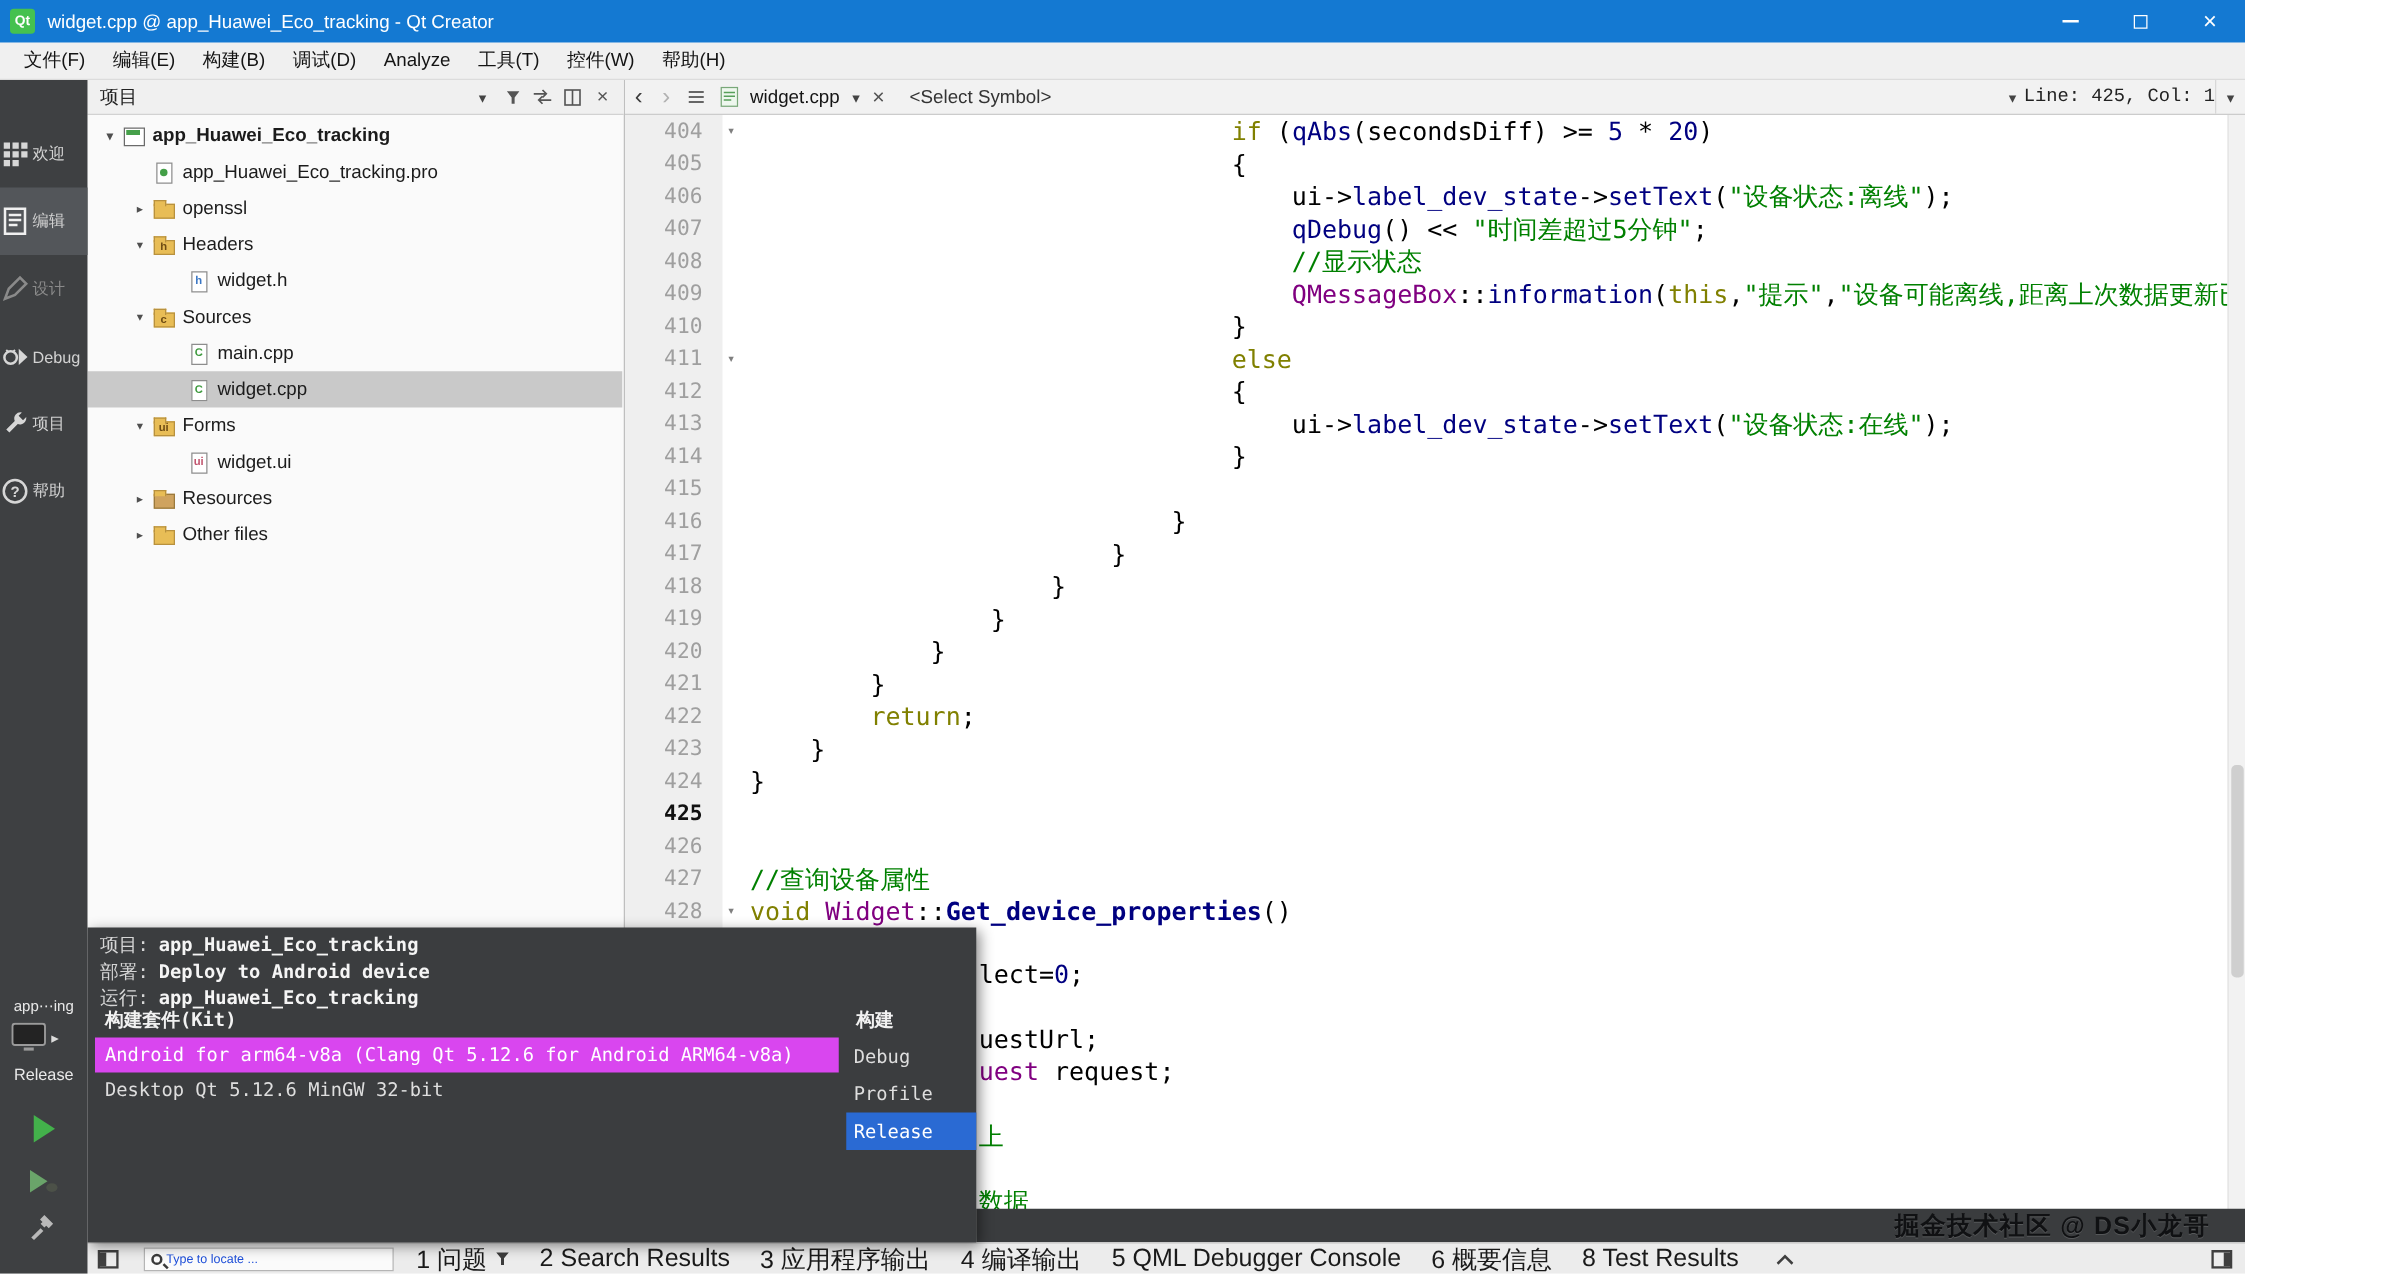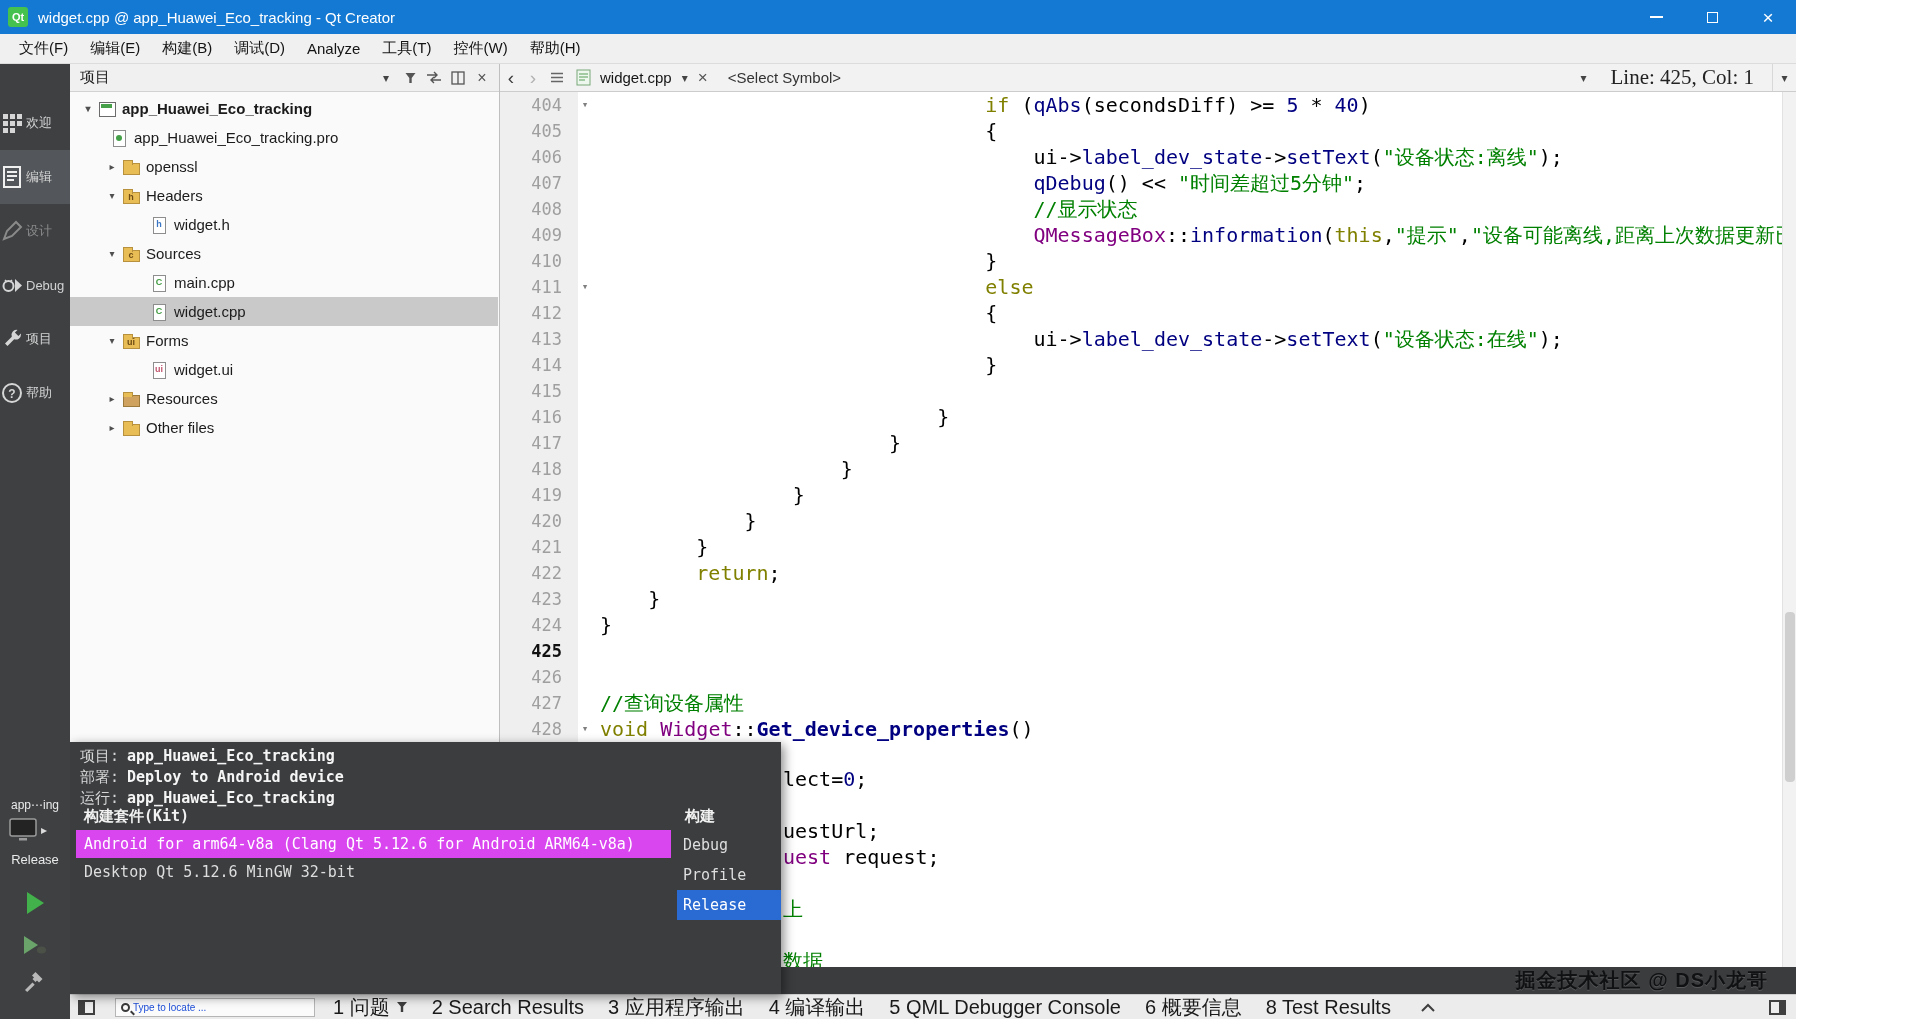--- a/index.html
+++ b/index.html
@@ -63,21 +63,21 @@
 .editor-nav{position:absolute;left:500px;top:64px;right:0;height:28px;background:#f2f2f2;border-bottom:1px solid #cccccc;display:flex;align-items:center;z-index:20}
 .nav-arrow{width:22px;text-align:center;font-size:19px;line-height:26px;color:#3c3c3c}
 .nav-arrow.dim{color:#b2b2b2}
 .nav-icon{width:22px;height:22px;display:flex;align-items:center;justify-content:center;margin:0 2px}
 .file-name{font-size:15px;color:#141414;margin-left:4px}
 .nav-caret{color:#444;font-size:12px;margin:0 8px 0 10px}
 .nav-close{color:#555;font-size:17px;margin:0 10px 0 2px}
 .symbol-combo{flex:1;display:flex;align-items:center;height:100%}
 .symbol-text{font-size:15px;color:#333;margin-left:10px}
 .symbol-caret{margin-left:auto;color:#444;font-size:12px;padding-right:6px}
-.cursor-label{font-family:Liberation Serif, serif;font-size:21px;color:#222;margin:0 18px;white-space:nowrap}
+.cursor-label{font-family:Liberation Mono, monospace;font-size:15px;color:#222;margin:0 0;white-space:nowrap}
 .split-btn{width:24px;height:100%;display:flex;align-items:center;justify-content:center;color:#444;font-size:12px;border-left:1px solid #d8d8d8}
 
 
 .editor-body{position:absolute;left:500px;top:92px;right:0;bottom:25px;background:#fff;overflow:hidden;z-index:5}
 .gutter-bg{position:absolute;left:0;top:0;width:78px;height:100%;background:#efefef}
 #code-lines{position:absolute;left:0;top:0;right:14px}
 .cline{height:26px;display:flex;font-family:"DejaVu Sans Mono",monospace;font-size:20px;line-height:26px}
 .lnum{width:70px;text-align:right;padding-right:8px;color:#9f9f9f;font-size:17px;flex:none}
 .lnum.cur{color:#111;font-weight:bold}
 .lfold{width:30px;text-align:center;color:#7f7f7f;font-size:11px;flex:none}
@@ -267,21 +267,21 @@
           </svg>
         </span>
       <span class="ph-icon" style="font-size:16px;margin-right:6px">×</span>
     </div>
     <div class="tree" id="tree">
         <div class="trow bold" style="padding-left: 10px;">
           <span class="texp">▾</span>
           <span class="ticon ti-app ti-app"></span>
           <span class="tlabel">app_Huawei_Eco_tracking</span>
         </div>
-        <div class="trow" style="padding-left: 22px;">
+        <div class="trow" style="padding-left: 34px;">
           <span class="texp"></span>
           <span class="ticon ti-doc ti-pro"></span>
           <span class="tlabel">app_Huawei_Eco_tracking.pro</span>
         </div>
         <div class="trow" style="padding-left: 34px;">
           <span class="texp">▸</span>
           <span class="ticon ti-folder ti-folder"></span>
           <span class="tlabel">openssl</span>
         </div>
         <div class="trow" style="padding-left: 34px;">
@@ -370,21 +370,21 @@
     <span class="cursor-label">Line: 425, Col: 1</span>
     <span class="split-btn">▾</span>
   </div>
 
   <div class="editor-body">
     <div class="gutter-bg"></div>
     <div id="code-lines">
         <div class="cline">
           <span class="lnum">404</span>
           <span class="lfold">▾</span>
-          <span class="lcode"><span class="tk-pl">                                </span><span class="tk-kw">if</span><span class="tk-pl"> (</span><span class="tk-fn">qAbs</span><span class="tk-pl">(secondsDiff) &gt;= </span><span class="tk-num">5</span><span class="tk-pl"> * </span><span class="tk-num">40</span><span class="tk-pl">)</span></span>
+          <span class="lcode"><span class="tk-pl">                                </span><span class="tk-kw">if</span><span class="tk-pl"> (</span><span class="tk-fn">qAbs</span><span class="tk-pl">(secondsDiff) &gt;= </span><span class="tk-num">5</span><span class="tk-pl"> * </span><span class="tk-num">20</span><span class="tk-pl">)</span></span>
         </div>
         <div class="cline">
           <span class="lnum">405</span>
           <span class="lfold"></span>
           <span class="lcode"><span class="tk-pl">                                {</span></span>
         </div>
         <div class="cline">
           <span class="lnum">406</span>
           <span class="lfold"></span>
           <span class="lcode"><span class="tk-pl">                                    ui-&gt;</span><span class="tk-fn">label_dev_state</span><span class="tk-pl">-&gt;</span><span class="tk-fn">setText</span><span class="tk-pl">(</span><span class="tk-str">"设备状态:离线"</span><span class="tk-pl">);</span></span>

